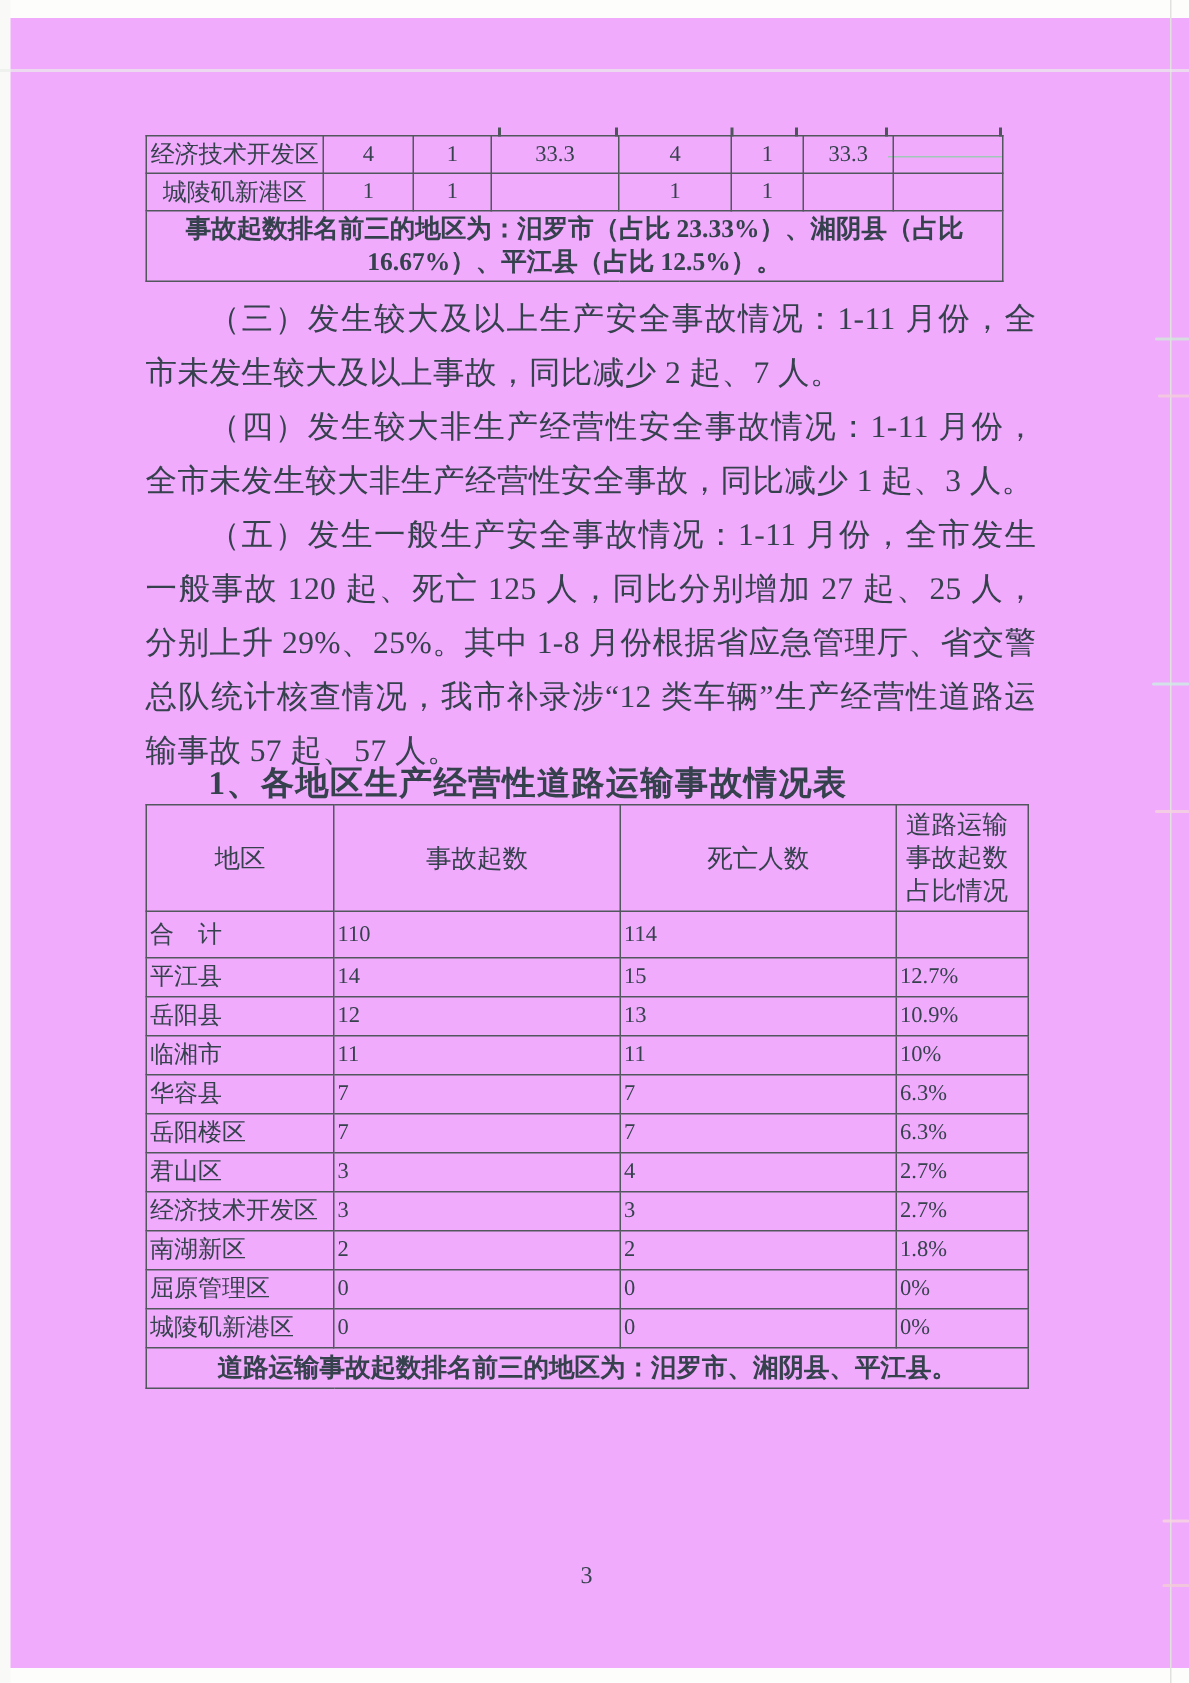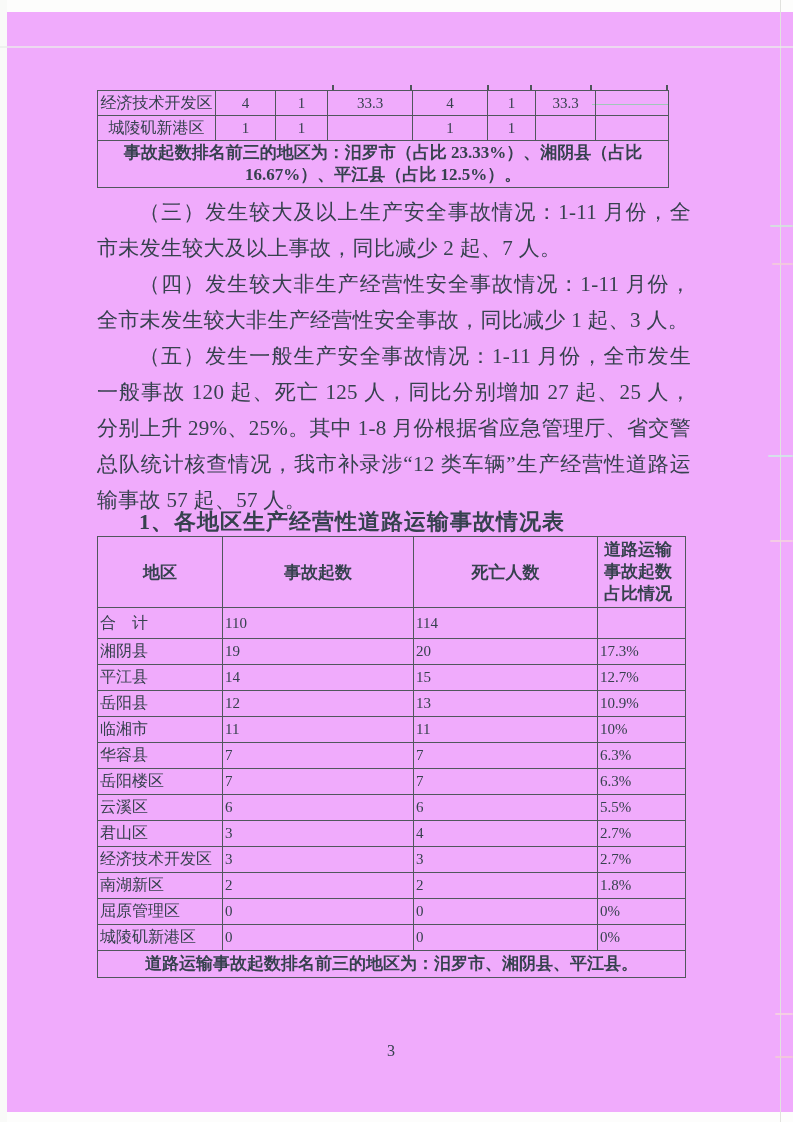--- a/index.html
+++ b/index.html
@@ -40,21 +40,21 @@
     font-size:21px;line-height:36px;text-align:justify;
   }
   .para-block p{margin:0;text-indent:2em;letter-spacing:.3px;}
 
   .table-title{
     position:absolute;left:139px;top:507px;
     font-size:22px;font-weight:600;letter-spacing:1px;
   }
 
   .road-table{position:absolute;left:97px;top:536px;width:588px;}
-  .road-table th{font-weight:bold;font-size:17px;}
+  .road-table th{font-weight:normal;font-size:17px;}
   .road-table thead tr{height:68px;}
   .road-table th.wrap{white-space:normal;text-align:left;line-height:22px;padding:2px 6px;}
   .road-table td{white-space:nowrap;height:25px;}
   .road-table td.region{font-size:16px;}
   .road-table td.num{font-size:15px;}
   .road-table tbody tr:first-child td{height:30px;}
   .road-table .note-cell{
     font-size:17px;font-weight:600;text-align:center;padding:1px 5px;
     white-space:normal;height:24px;line-height:22px;
   }
@@ -153,26 +153,20 @@
       </tr>
     </thead>
     <tbody id="road-tbody">
         <tr>
           <td class="region">合　计</td>
           <td class="num">110</td>
           <td class="num">114</td>
           <td class="num"></td>
         </tr>
         <tr>
-          <td class="region">湘阴县</td>
-          <td class="num">19</td>
-          <td class="num">20</td>
-          <td class="num">17.3%</td>
-        </tr>
-        <tr>
           <td class="region">平江县</td>
           <td class="num">14</td>
           <td class="num">15</td>
           <td class="num">12.7%</td>
         </tr>
         <tr>
           <td class="region">岳阳县</td>
           <td class="num">12</td>
           <td class="num">13</td>
           <td class="num">10.9%</td>
@@ -187,26 +181,20 @@
           <td class="region">华容县</td>
           <td class="num">7</td>
           <td class="num">7</td>
           <td class="num">6.3%</td>
         </tr>
         <tr>
           <td class="region">岳阳楼区</td>
           <td class="num">7</td>
           <td class="num">7</td>
           <td class="num">6.3%</td>
-        </tr>
-        <tr>
-          <td class="region">云溪区</td>
-          <td class="num">6</td>
-          <td class="num">6</td>
-          <td class="num">5.5%</td>
         </tr>
         <tr>
           <td class="region">君山区</td>
           <td class="num">3</td>
           <td class="num">4</td>
           <td class="num">2.7%</td>
         </tr>
         <tr>
           <td class="region">经济技术开发区</td>
           <td class="num">3</td>

